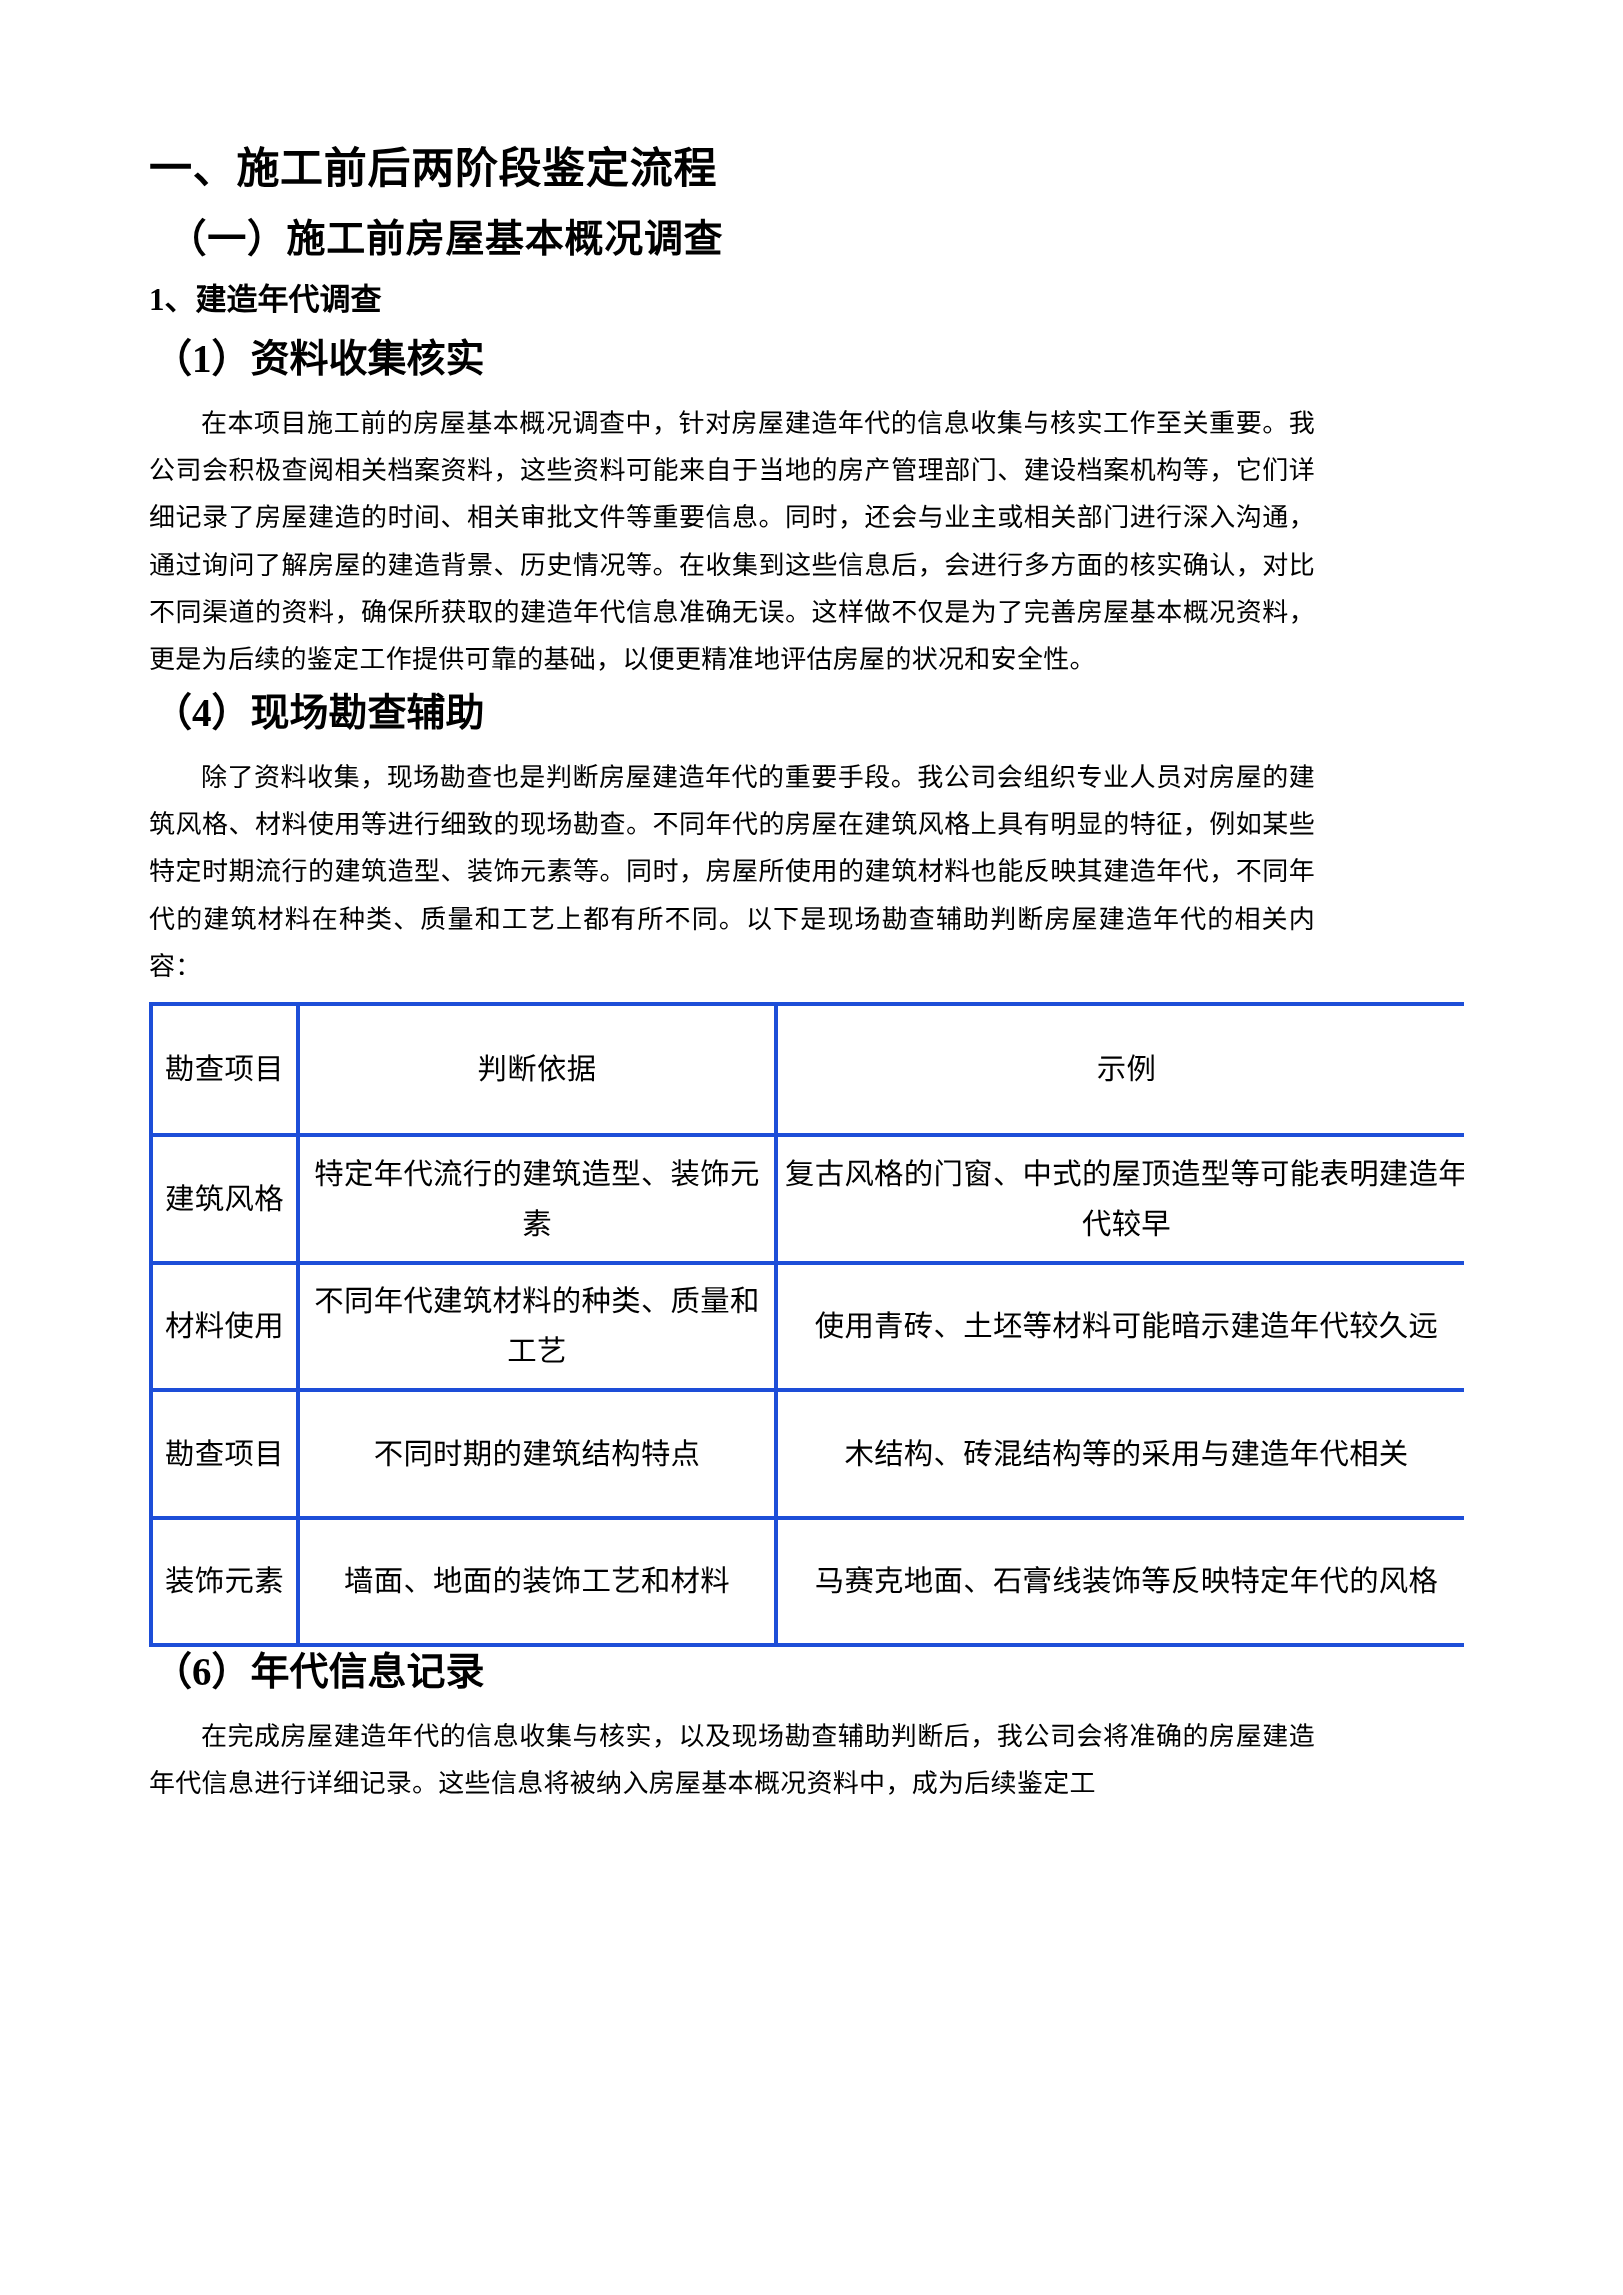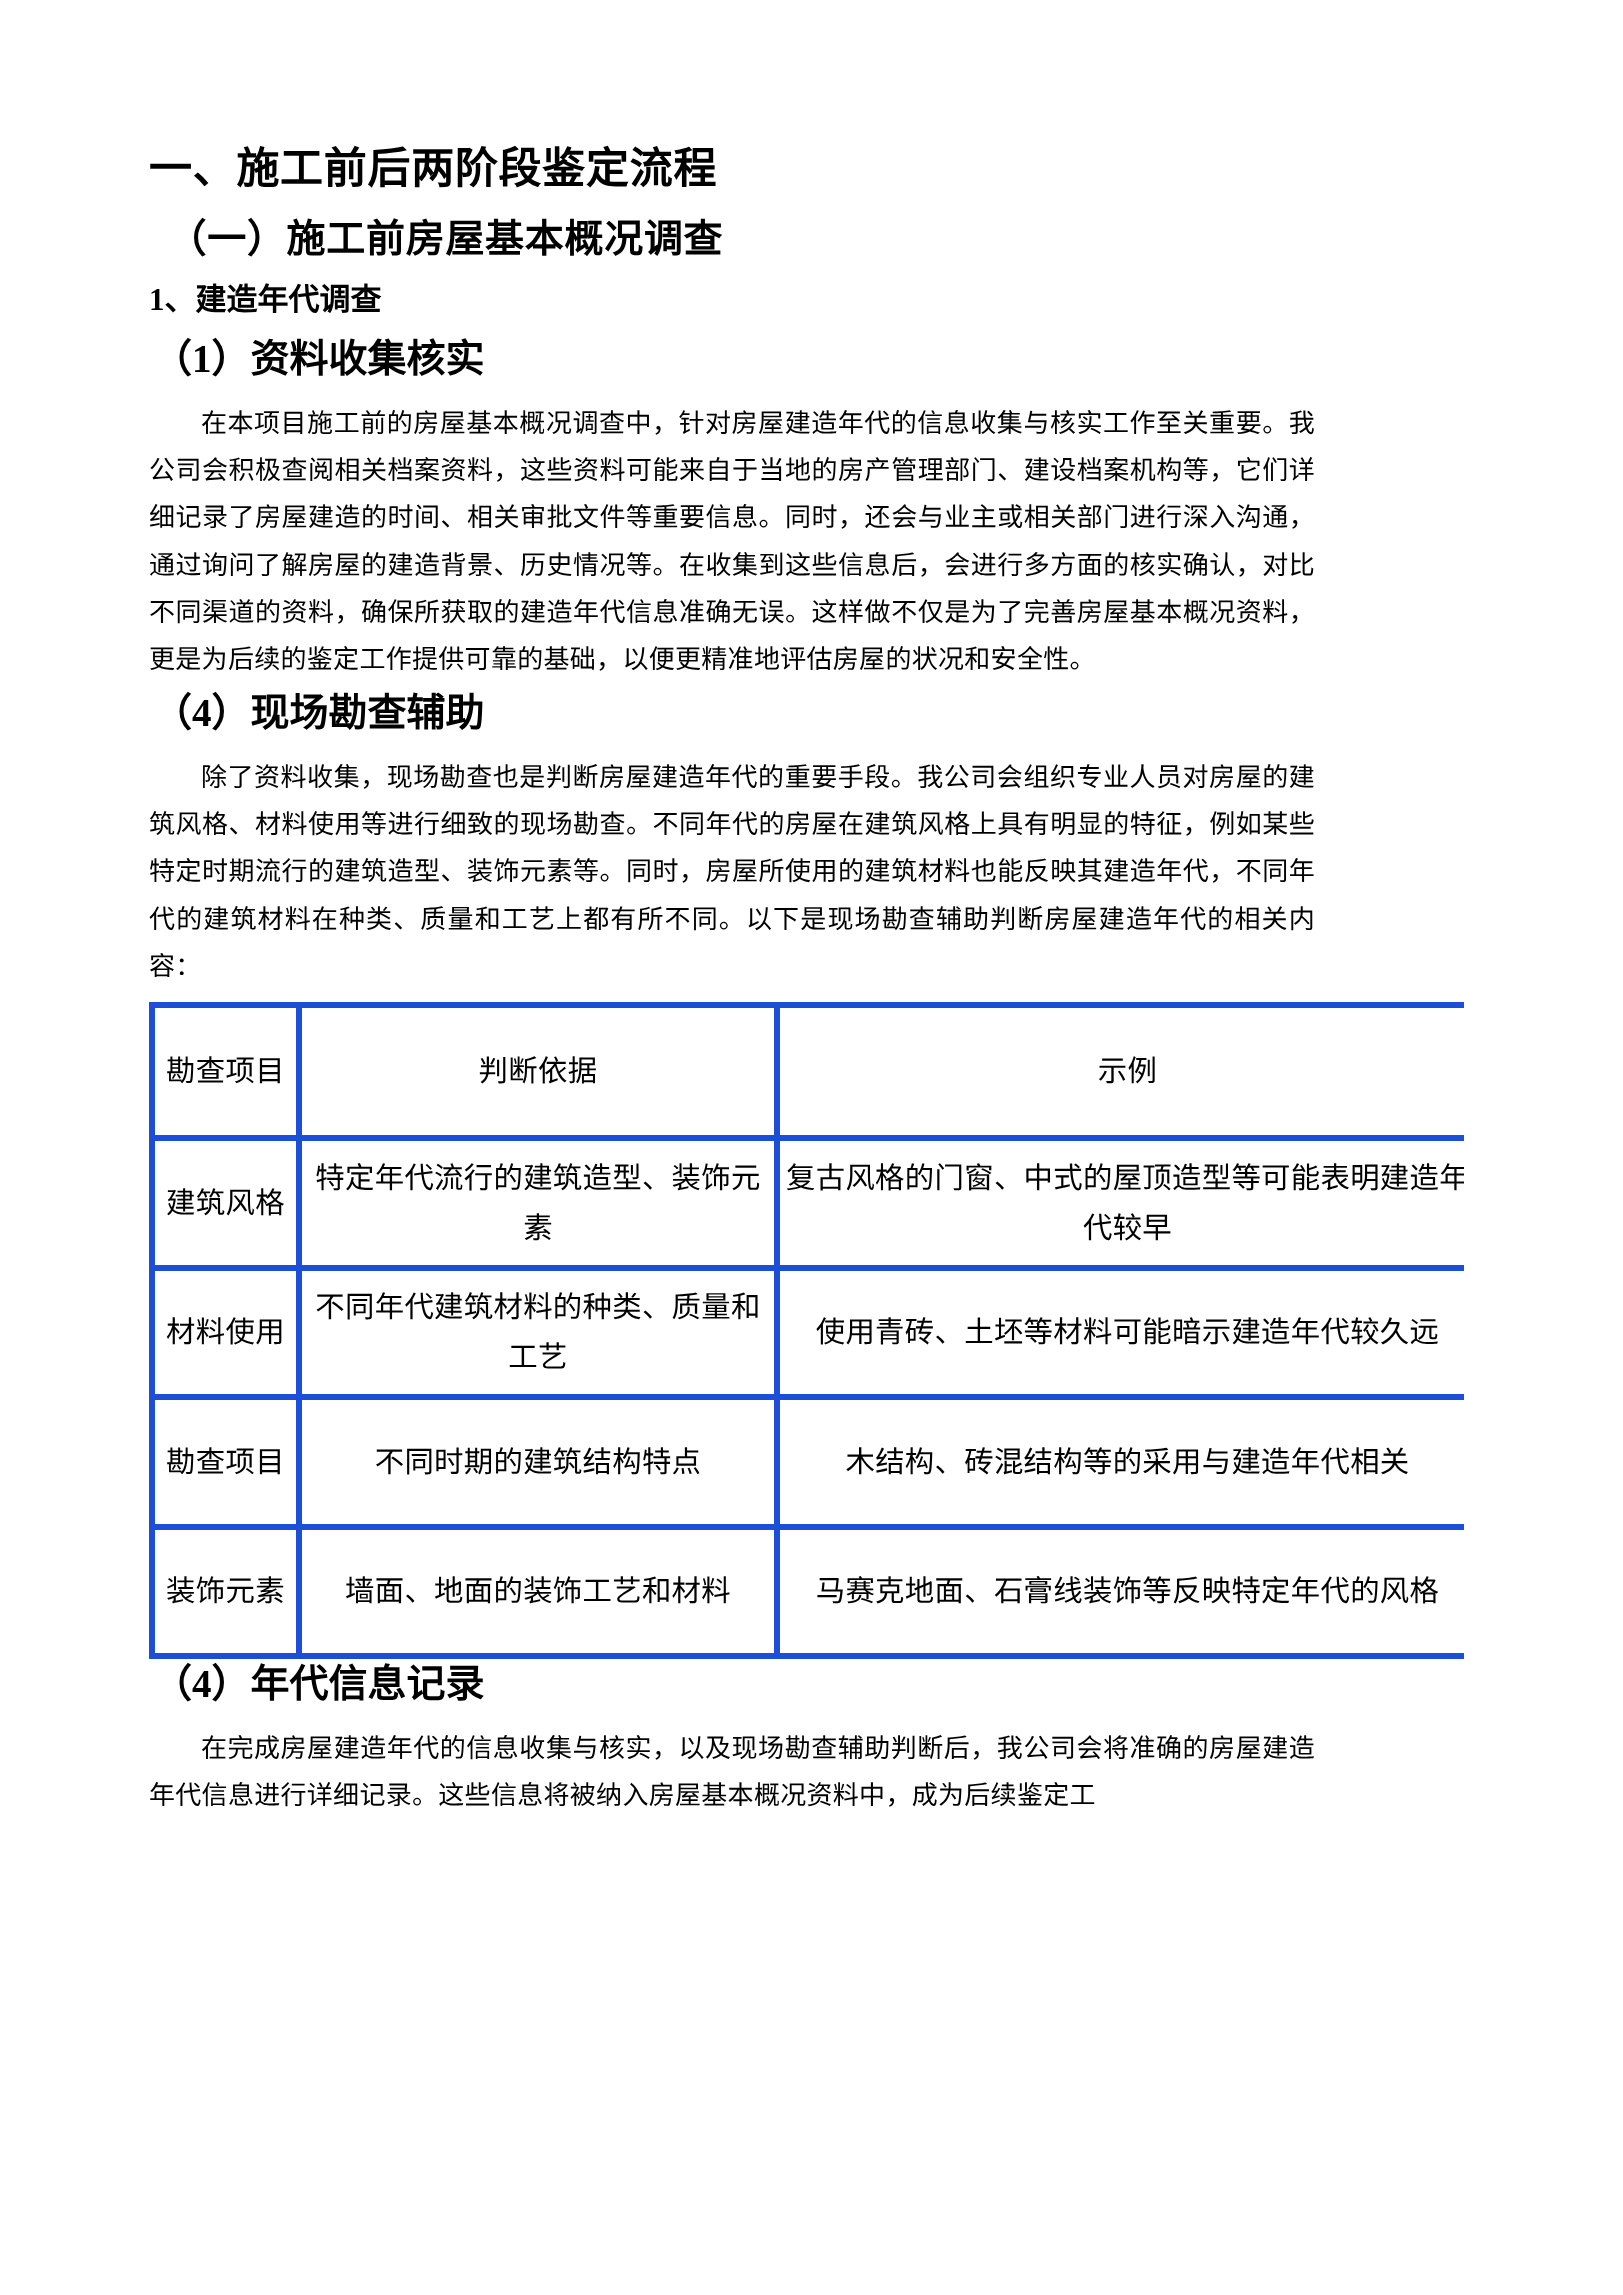--- a/index.html
+++ b/index.html
@@ -59,21 +59,21 @@
     text-justify: inter-ideograph;
     letter-spacing: 0.3px;
   }
   table.survey-table {
     border-collapse: collapse;
     width: 1326px;
     margin: 11.8px 0 5.2px 0;
     table-layout: fixed;
   }
   table.survey-table td {
-    border: 6px solid #1d4ed8;
+    border: 4px solid #1d4ed8;
     font-size: 29.4px;
     line-height: 1.72;
     text-align: center;
     vertical-align: middle;
     padding: 9.2px 5.2px;
     letter-spacing: 0.3px;
   }
   table.survey-table col.c1 { width: 147px; }
   table.survey-table col.c2 { width: 478px; }
   table.survey-table col.c3 { width: 701px; }
@@ -125,17 +125,17 @@
         <td>木结构、砖混结构等的采用与建造年代相关</td>
       </tr>
       <tr class="data-row">
         <td>装饰元素</td>
         <td>墙面、地面的装饰工艺和材料</td>
         <td>马赛克地面、石膏线装饰等反映特定年代的风格</td>
       </tr>
     </tbody>
   </table>
 
-  <h4 class="h4">（4）年代信息记录</h4>
+  <h4 class="h4">（6）年代信息记录</h4>
   <p class="body-text">在完成房屋建造年代的信息收集与核实，以及现场勘查辅助判断后，我公司会将准确的房屋建造年代信息进行详细记录。这些信息将被纳入房屋基本概况资料中，成为后续鉴定工</p>
 
 </div>
 
 
 </body></html>

